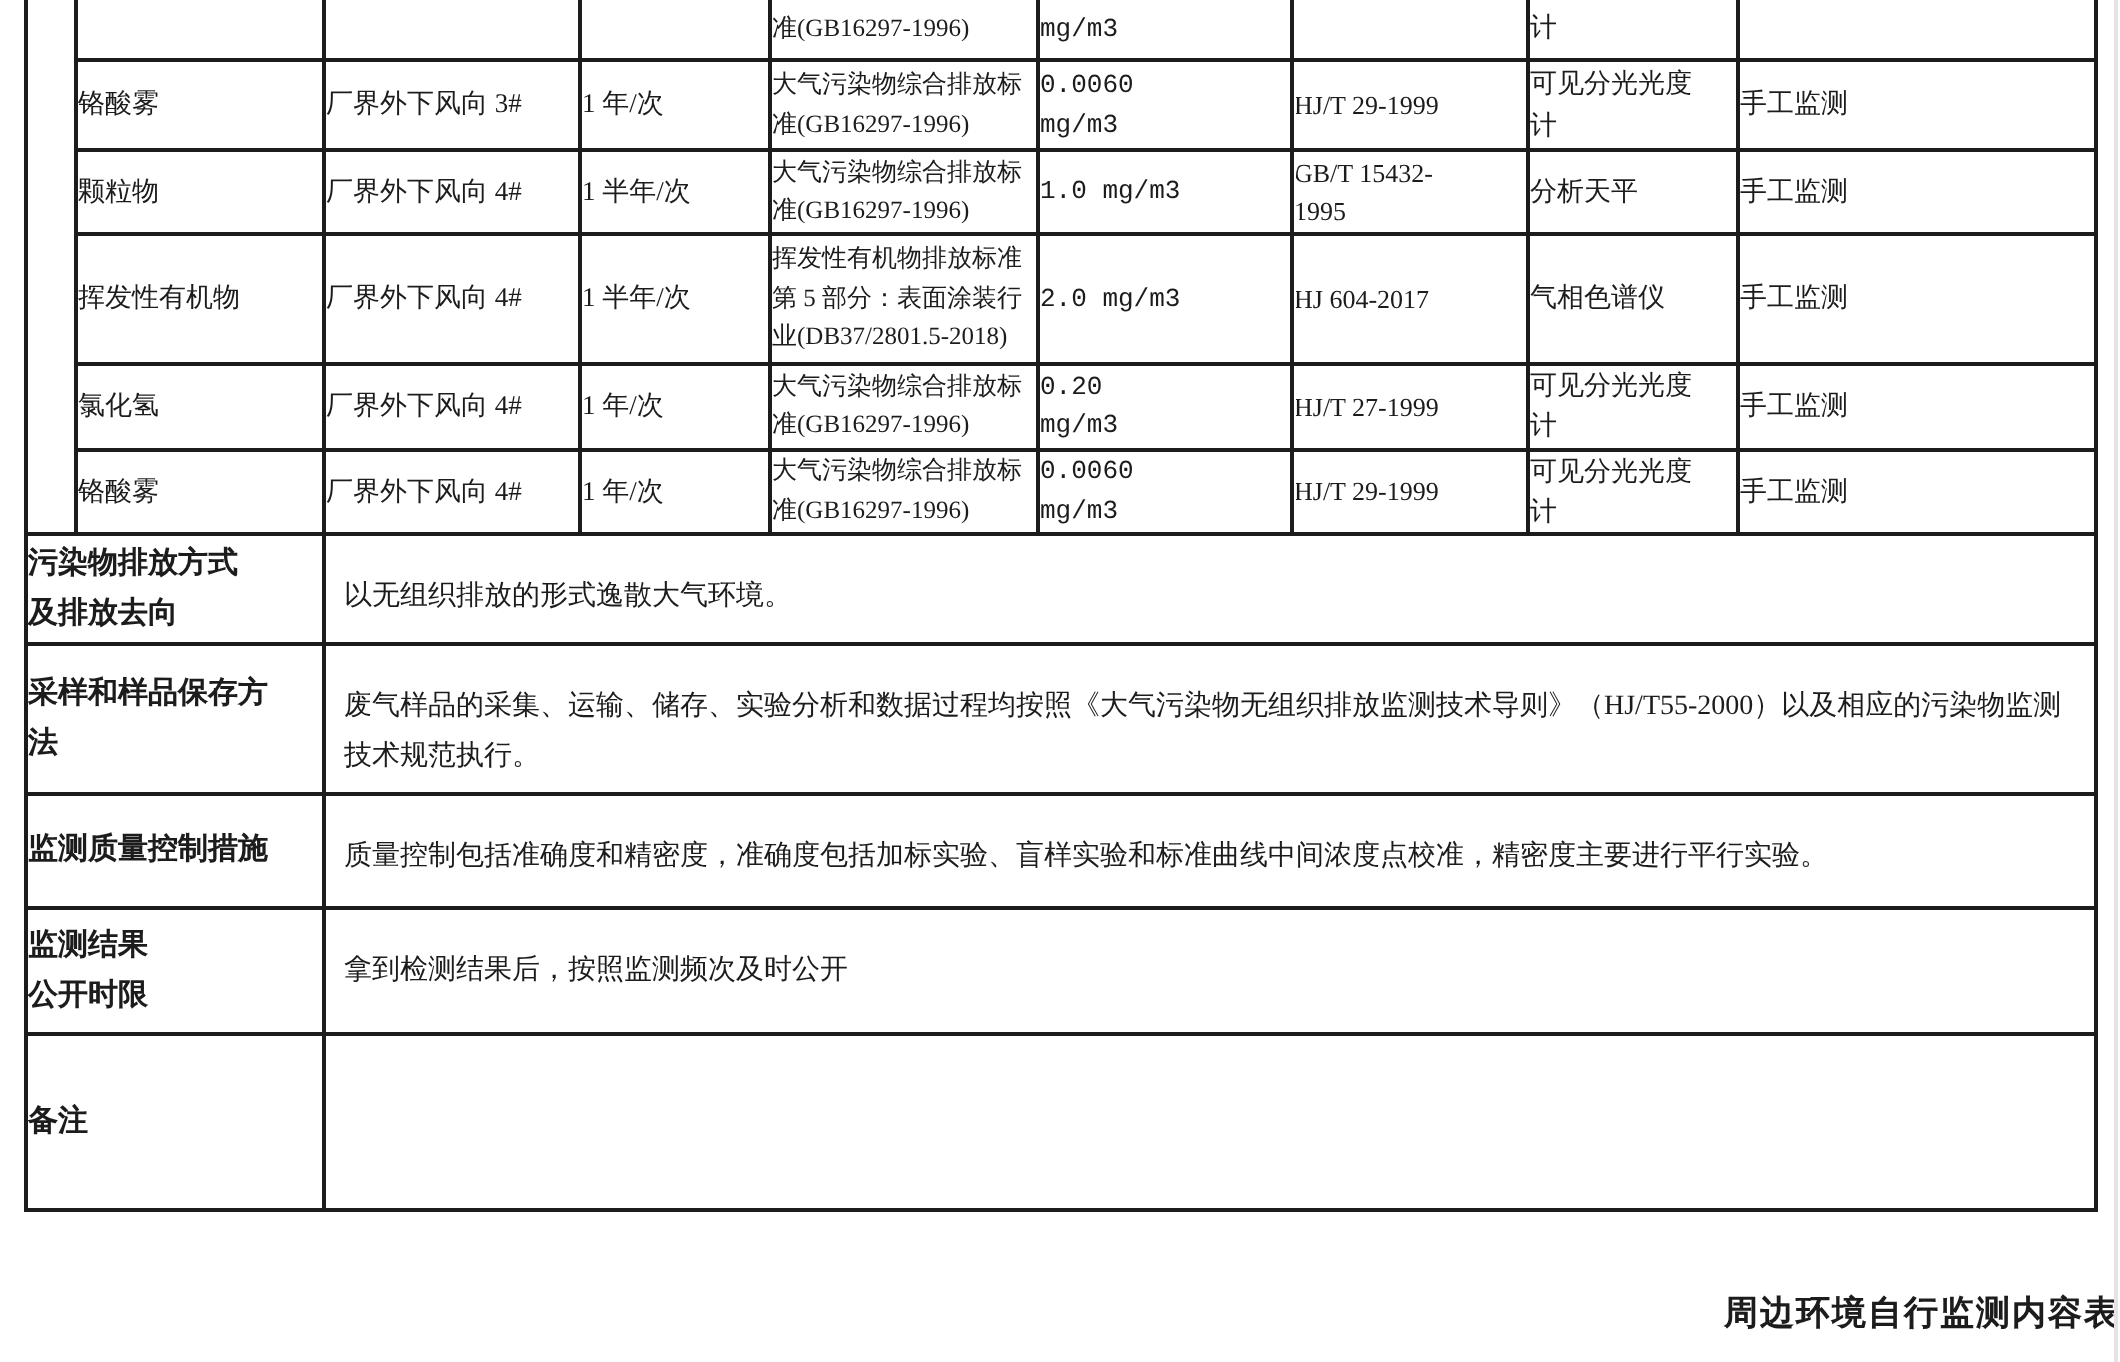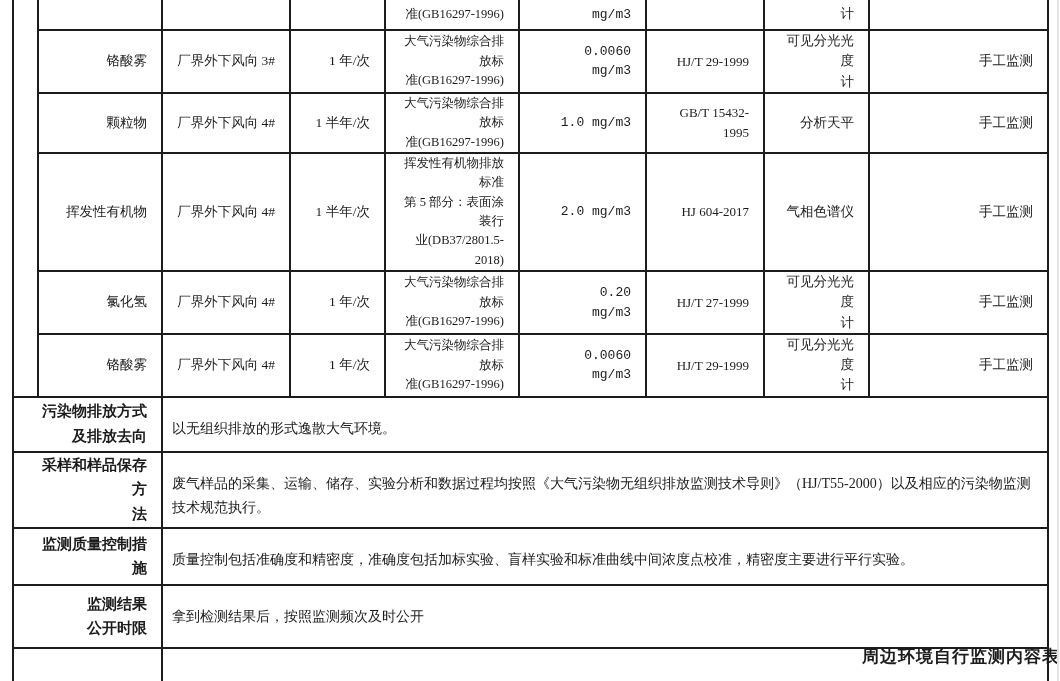--- a/index.html
+++ b/index.html
@@ -13,26 +13,26 @@
   }
   table.doc-table {
     position: absolute;
     left: 12px; top: 0;
     width: 1035px;
     border-collapse: collapse;
     table-layout: fixed;
   }
   td {
     border: 2px solid #1c1c1c;
-    text-align: right;
+    text-align: left;
     vertical-align: middle;
     white-space: pre-line;
     font-size: 13.5px;
     line-height: 1.5;
-    padding: 0 14px;
+    padding: 0 0;
     overflow: hidden;
   }
   tr.ptop td { border-top: none; }
   td.c-std { font-size: 12.5px; line-height: 1.55; }
   td.c-limit { font-size: 13px; font-family: Liberation Mono, monospace; }
   td.c-method { font-size: 13px; border-radius: 13px; }
   td.info-label {
     font-weight: bold;
     font-size: 15px;
     line-height: 1.65;

